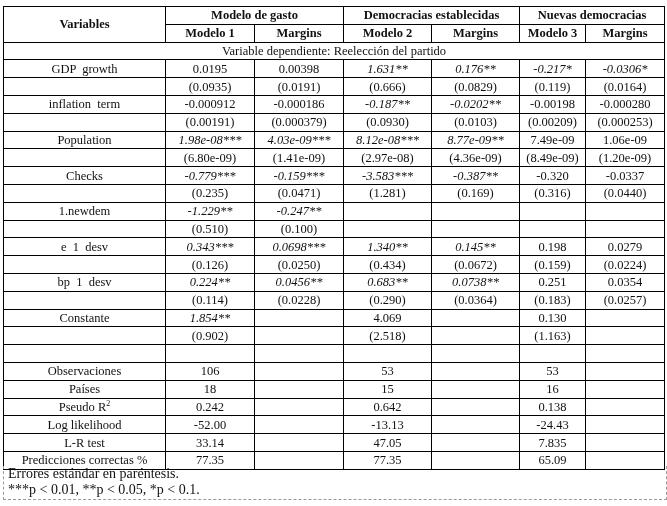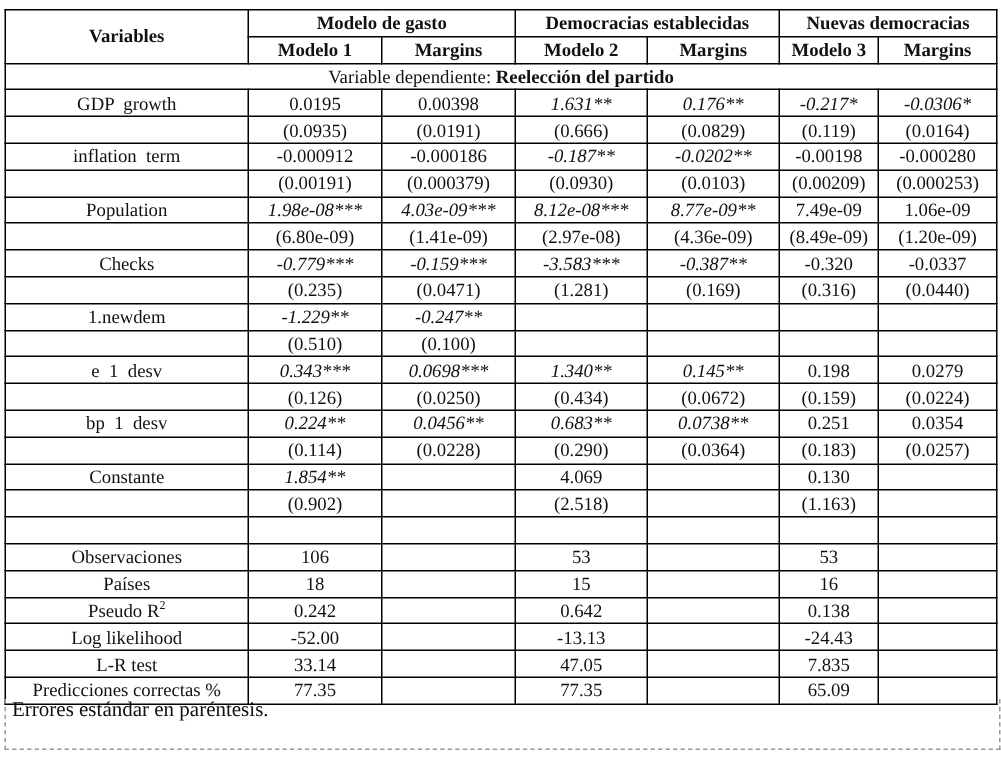--- a/index.html
+++ b/index.html
@@ -5,21 +5,21 @@
   html, body { margin: 0; padding: 0; background: #ffffff; }
   body { width: 667px; height: 506px; position: relative; overflow: hidden;
          font-family: "Liberation Serif", "DejaVu Serif", serif; color: #111; }
   .wrap { position: absolute; left: 3px; top: 6px; width: 661px; }
   table.reg { border-collapse: collapse; width: 661px; table-layout: fixed; font-size: 12.5px; }
   table.reg td, table.reg th { border: 1px solid #000; text-align: center; padding: 0 2px;
         height: 16.8px; line-height: 16px; white-space: nowrap; overflow: hidden; font-weight: normal; }
   table.reg th { font-weight: bold; }
   td.b { font-weight: bold; font-style: italic; }
   td.dep { text-align: center; }
-  td.dep b { font-weight: bold; text-align: right; }
+  td.dep b { font-weight: normal; text-align: right; }
   .foot { position: absolute; left: 3px; top: 466px; width: 658px; height: 33px;
           border: 1px dashed #999; border-top: none; font-size: 14px; line-height: 16px; padding-left: 4px; }
   sup { font-size: 8px; vertical-align: top; line-height: 10px; }
 </style>
 </head>
 <body>
 
 <div class="wrap">
   <table class="reg" id="reg">
     <colgroup>
@@ -257,13 +257,14 @@
           <td></td>
           <td>65.09</td>
           <td></td>
         </tr>
       </tbody>
   </table>
 </div>
 
 <div class="foot">
   <div>Errores estándar en paréntesis.</div>
+  <div>***p &lt; 0.01, **p &lt; 0.05, *p &lt; 0.1.</div>
 </div>
 
 </body></html>

